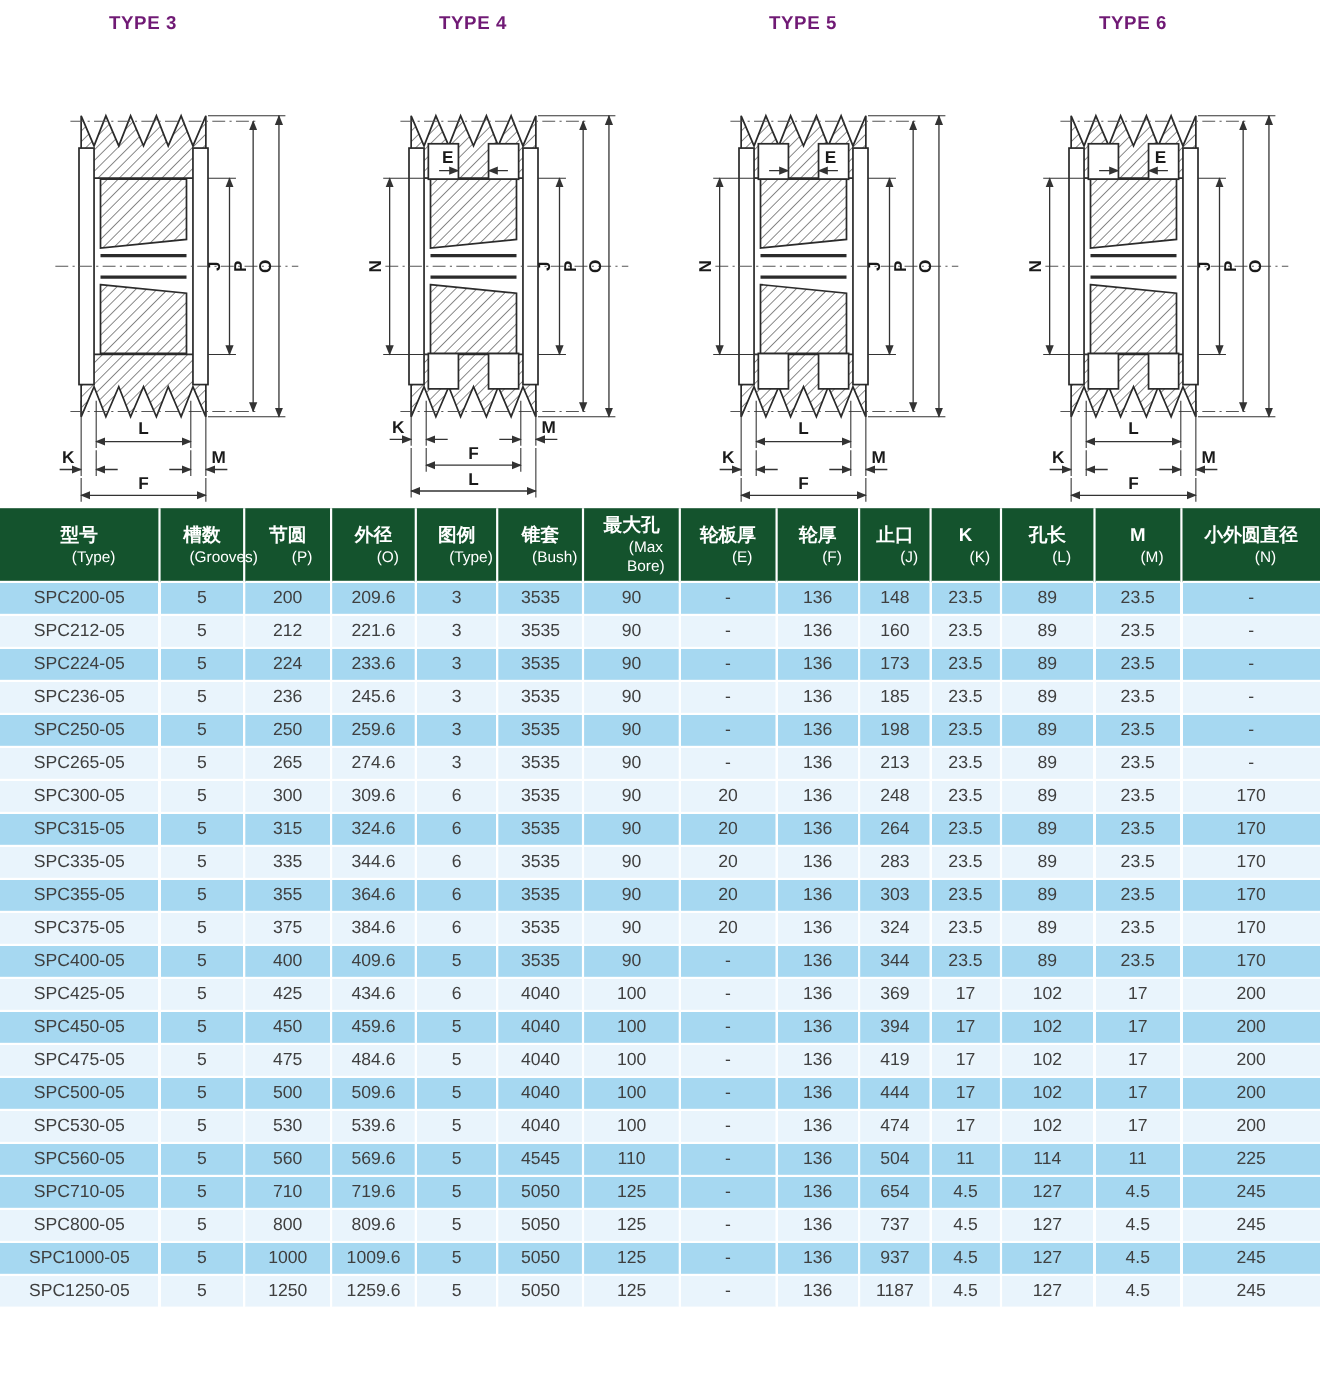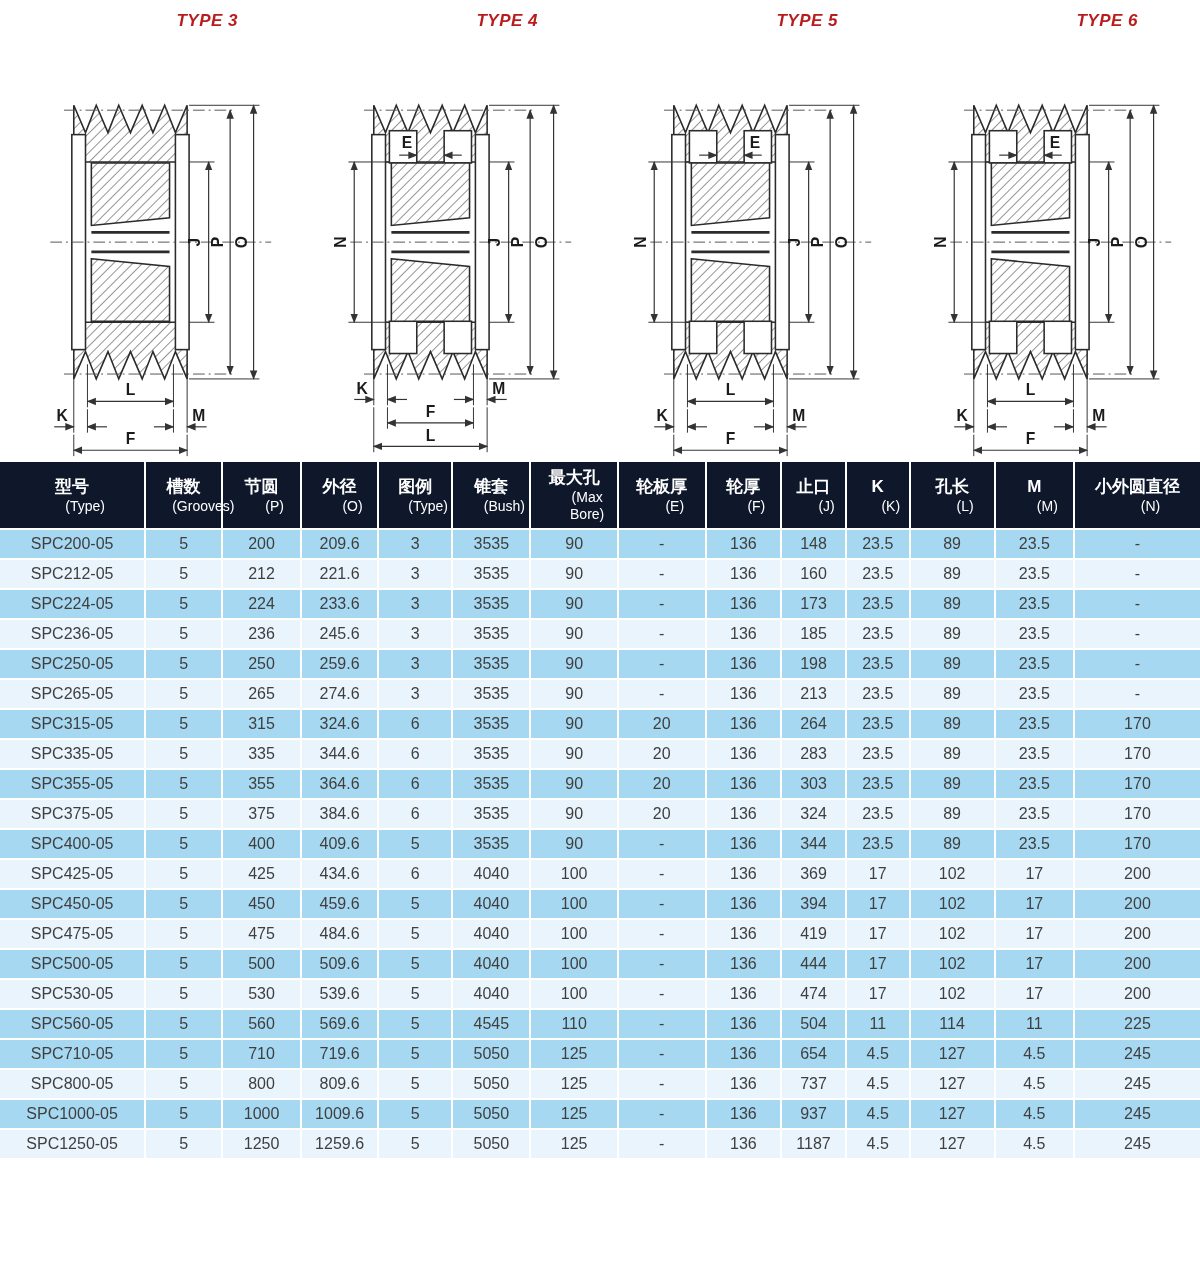--- a/index.html
+++ b/index.html
@@ -1,36 +1,36 @@
 <!DOCTYPE html>
 <html><head>
 <meta charset="utf-8">
 <style>
   html,body{margin:0;padding:0;background:#ffffff;}
   body{width:1200px;font-family:"Liberation Sans",sans-serif;}
 
   
   .drawings{display:flex;padding-top:10px;height:462px;box-sizing:border-box;}
   .drawing{width:300px;display:flex;flex-direction:column;align-items:center;}
-  .drawing-title{width:216px;margin-left:22px;align-self:flex-start;text-align:right;
-    font-size:17px;font-weight:bold;color:#b91c1c;letter-spacing:.5px;line-height:22px;font-style:italic;}
+  .drawing-title{width:216px;margin-left:22px;align-self:flex-start;text-align:center;
+    font-size:17px;font-weight:bold;color:#701a75;letter-spacing:.5px;line-height:22px;}
   .drawing svg{display:block;}
 
   .hatched{fill:url(#hatch);stroke:#2b2b2b;stroke-width:1.6;}
   .ol{fill:#ffffff;stroke:#2b2b2b;stroke-width:1.6;}
   .bore{stroke:#2b2b2b;stroke-width:3;}
   .cl{stroke:#555;stroke-width:1;stroke-dasharray:12 4 2 4;}
   .ext{stroke:#333;stroke-width:1;}
   .dim{stroke:#333;stroke-width:1.2;marker-start:url(#arr);marker-end:url(#arr);}
   .dimh{stroke:#333;stroke-width:1.2;marker-end:url(#arr);}
   .dl{font-family:"Liberation Sans",sans-serif;font-size:16px;font-weight:bold;fill:#1a1a1a;}
 
   
   table.spec{width:1200px;border-collapse:collapse;table-layout:fixed;}
-  .spec th{background:#0f172a;color:#fff;height:66px;padding:0;vertical-align:middle;
+  .spec th{background:#14532d;color:#fff;height:66px;padding:0;vertical-align:middle;
     border-right:2px solid #fff;font-weight:normal;}
   .spec th:last-child{border-right:none;}
   .th-zh{font-size:17px;font-weight:bold;line-height:22px;}
   .th-en{font-size:14px;line-height:17px;margin-left:26px;}
   .spec td{height:28px;padding:0;text-align:center;font-size:16px;color:#3f3f3f;
     border-right:2px solid #fff;border-top:2px solid #fff;overflow:hidden;white-space:nowrap;}
   .spec td:last-child{border-right:none;}
   tr.row-odd td{background:#a6d8f1;}
   tr.row-even td{background:#e9f4fc;}
 </style>
@@ -368,20 +368,36 @@
         <td>3535</td>
         <td>90</td>
         <td>-</td>
         <td>136</td>
         <td>213</td>
         <td>23.5</td>
         <td>89</td>
         <td>23.5</td>
         <td>-</td>
       </tr>
+      <tr class="row-even">
+        <td>SPC300-05</td>
+        <td>5</td>
+        <td>300</td>
+        <td>309.6</td>
+        <td>6</td>
+        <td>3535</td>
+        <td>90</td>
+        <td>20</td>
+        <td>136</td>
+        <td>248</td>
+        <td>23.5</td>
+        <td>89</td>
+        <td>23.5</td>
+        <td>170</td>
+      </tr>
       <tr class="row-odd">
         <td>SPC315-05</td>
         <td>5</td>
         <td>315</td>
         <td>324.6</td>
         <td>6</td>
         <td>3535</td>
         <td>90</td>
         <td>20</td>
         <td>136</td>

